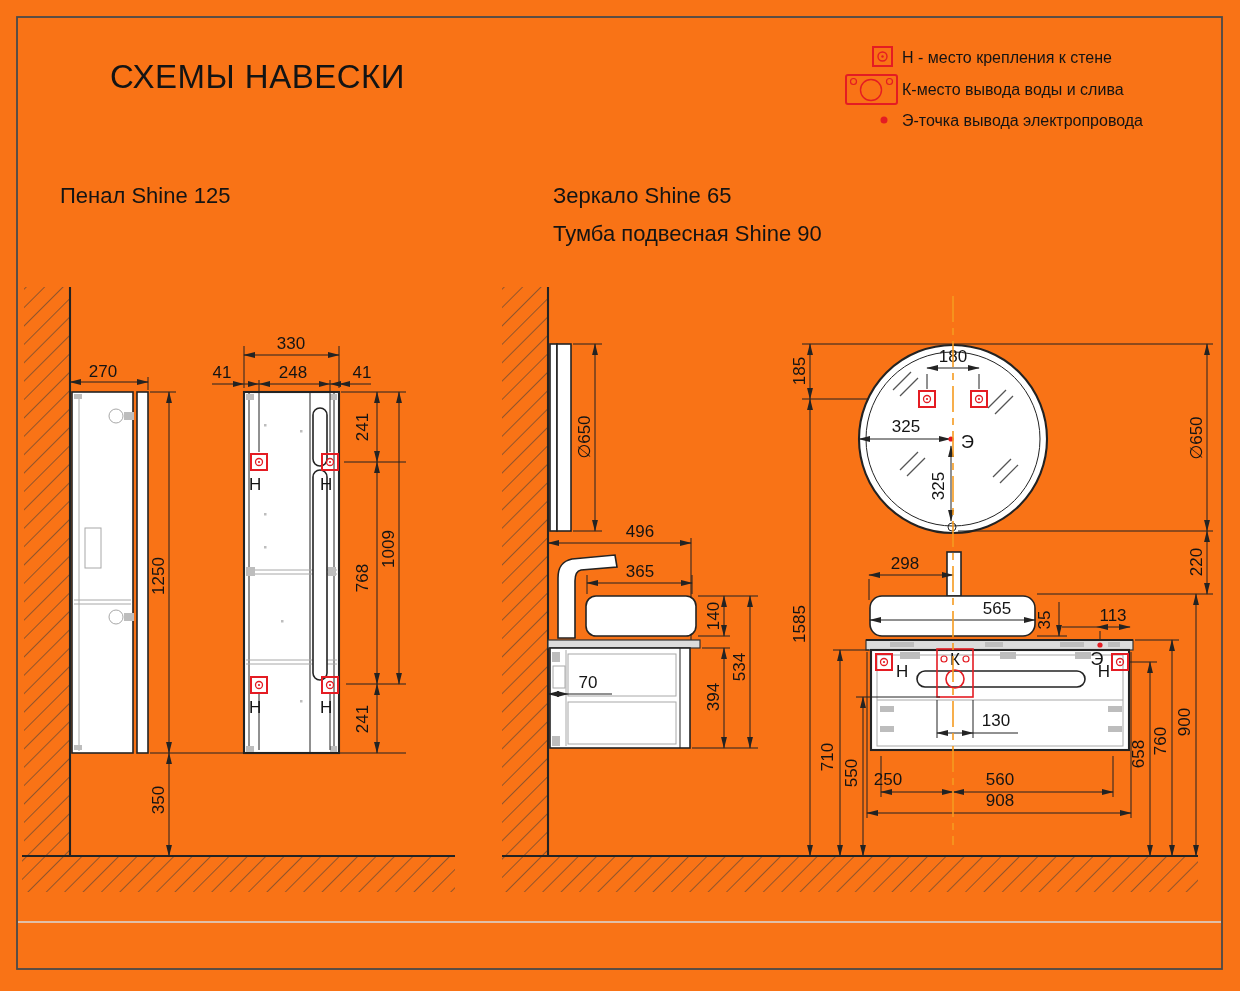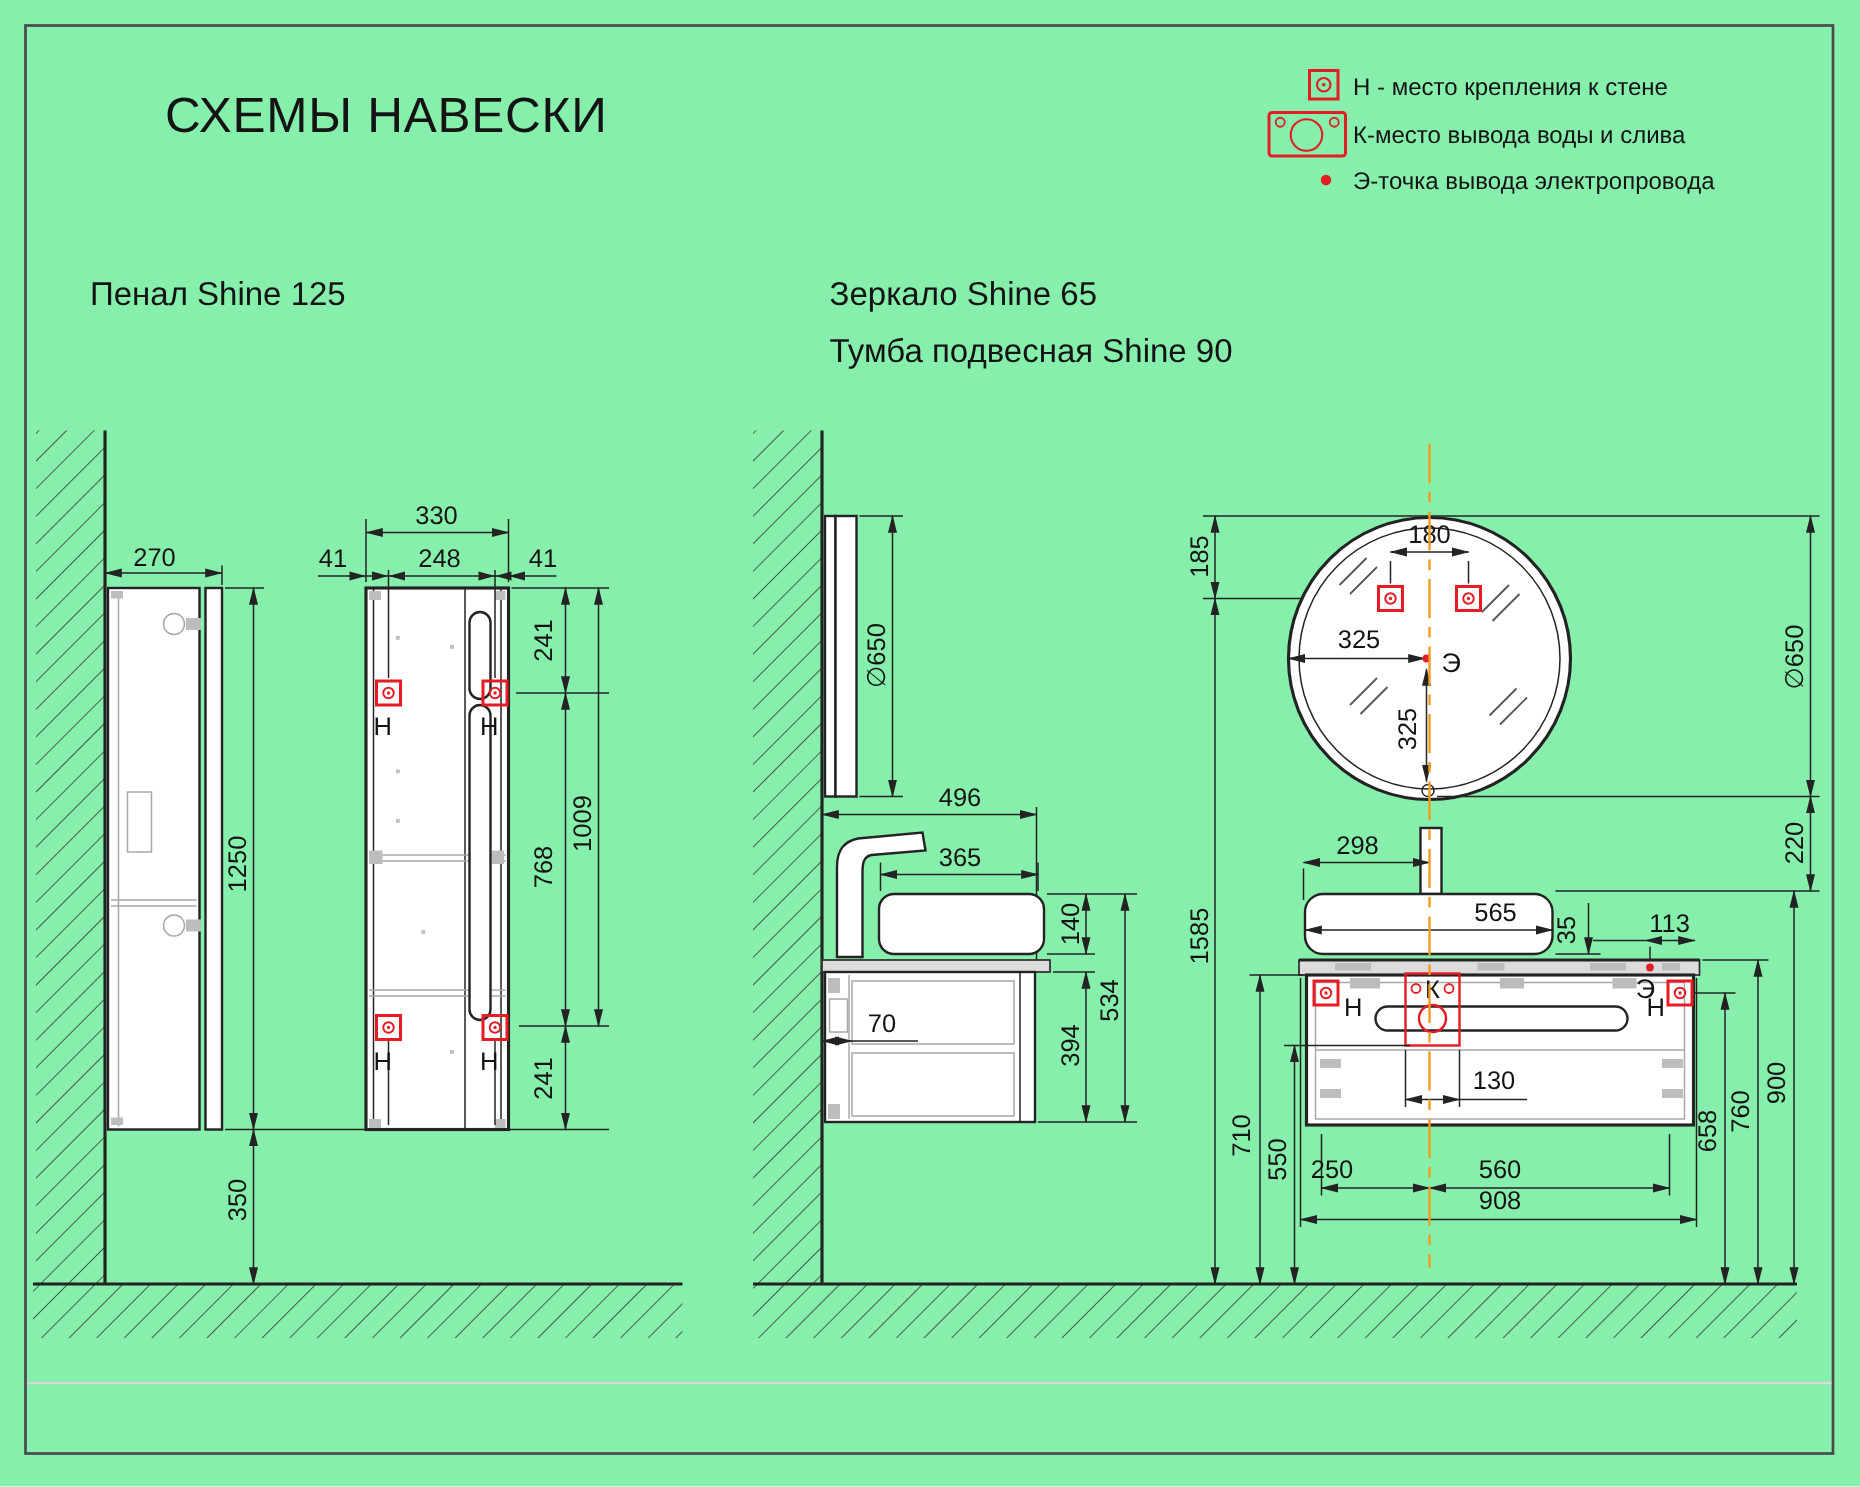--- a/index.html
+++ b/index.html
@@ -1,17 +1,17 @@
 <!DOCTYPE html>
 <html style="--accent-red: #e41c23; --centerline-orange: #f59b20;"><head>
 <meta charset="utf-8">
 <style>
   :root{ --accent-red:#e41c23; --centerline-orange:#f59b20; }
   html,body{margin:0;padding:0;background:#fff;}
-  .page{position:relative;width:1240px;height:991px;background:#86efac;font-family:"Liberation Sans",sans-serif;}
+  .page{position:relative;width:1240px;height:991px;background:#f97316;font-family:"Liberation Sans",sans-serif;}
   svg text{font-family:"Liberation Sans",sans-serif;fill:#141414;}
   .title-text{font-size:33px;letter-spacing:.5px;}
   .section-label{font-size:22px;}
   .legend-text{font-size:16px;}
   .dim-text{font-size:17px;}
   .marker-text{font-size:17px;}
   .big-marker-text{font-size:18px;}
   .frame{stroke:#4a4a4a;stroke-width:1.8;fill:none;}
   .sep{stroke:#d8d8d8;stroke-width:1.5;}
   .body{stroke:#232323;stroke-width:1.6;fill:#fff;}

